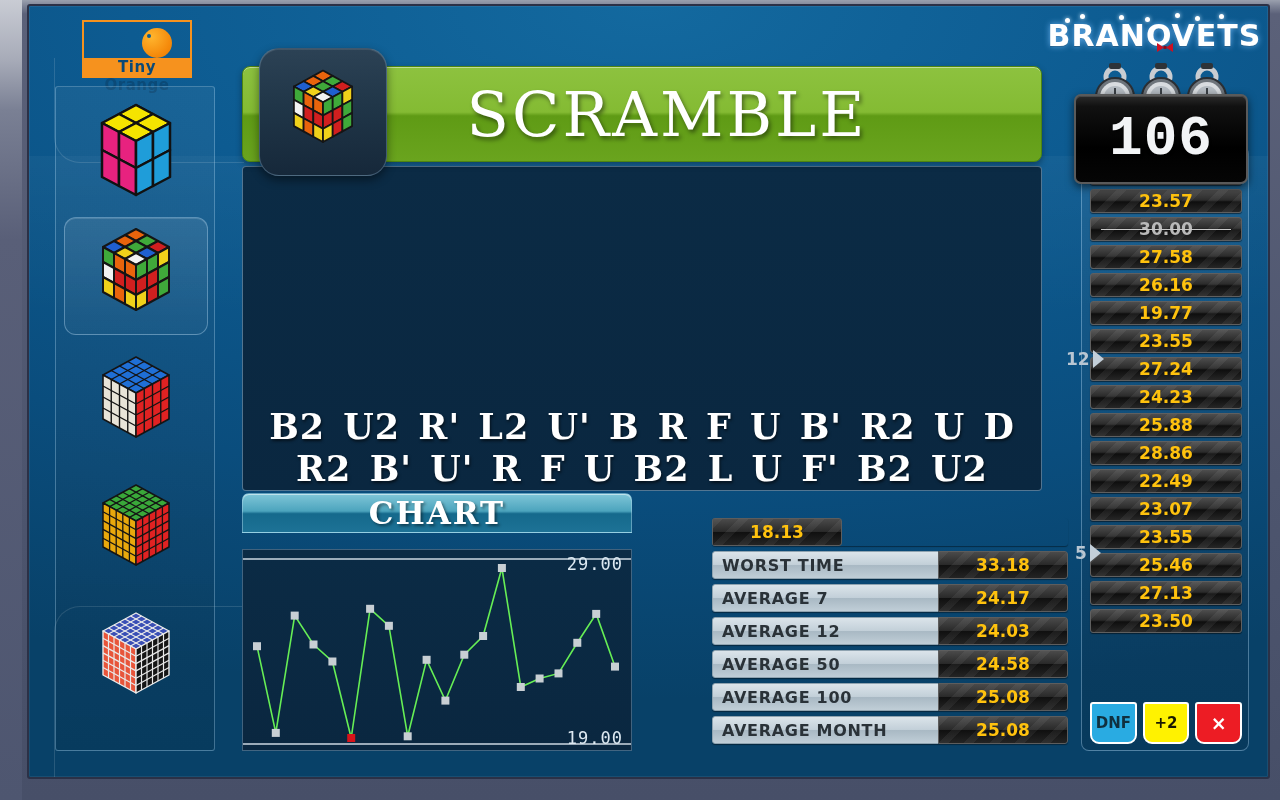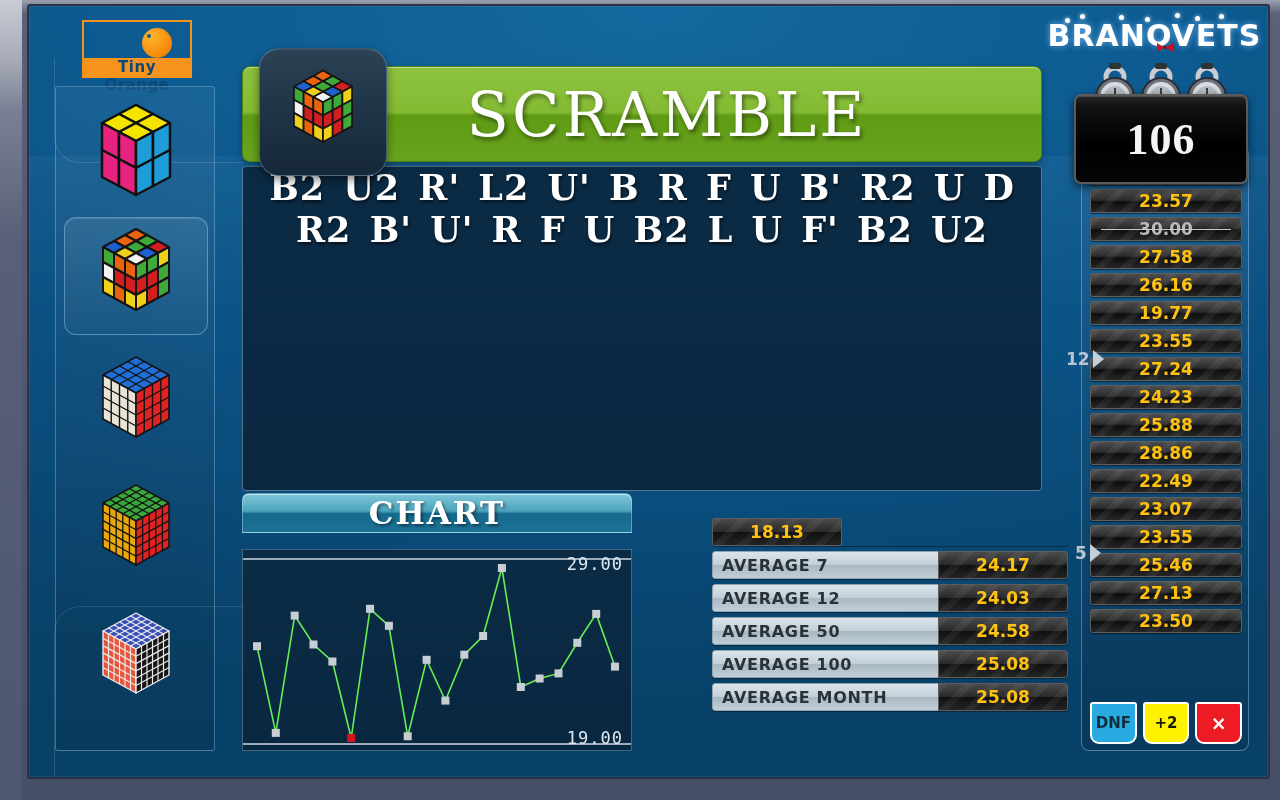--- a/index.html
+++ b/index.html
@@ -149,21 +149,21 @@
     padding-left:50px;
   }
 
   
   #scramble-panel {
     position:absolute; left:213px; top:160px;
     width:800px; height:325px;
     background: linear-gradient(180deg,#0b2b45 0%, #0a2740 100%);
     border:1px solid rgba(170,210,240,.45);
     border-radius:4px;
-    display:flex; align-items:flex-start; justify-content:center;
+    display:flex; align-items:flex-end; justify-content:center;
     z-index:3;
   }
   #scramble-text {
     width:760px;
     text-align:center;
     font-family:"DejaVu Serif", serif;
     font-weight:bold;
     font-size:35px;
     line-height:42px;
     letter-spacing:1px;
@@ -292,23 +292,23 @@
   #timer-display {
     position:absolute; left:0; top:33px;
     width:174px; height:90px;
     background: linear-gradient(180deg,#2b2b2b 0%, #111 12%, #000 60%, #050505 100%);
     border:2px solid #5a5a5a;
     border-radius:7px;
     box-shadow: 0 3px 8px rgba(0,0,0,.6), inset 0 1px 0 rgba(255,255,255,.15);
     display:flex; align-items:center; justify-content:center;
   }
   #timer-value {
-    font-family:Liberation Serif, serif;
+    font-family:Liberation Mono, monospace;
     font-weight:bold;
-    font-size:44px;
+    font-size:56px;
     color:#f2f4f6;
     letter-spacing:1px;
     text-shadow:0 2px 3px rgba(0,0,0,.8);
   }
   .stopwatch { position:absolute; top:0; }
   #sw1 { left:13px; }
   #sw2 { left:59px; }
   #sw3 { left:105px; }
 
   .marker {
@@ -632,20 +632,24 @@
         <div class="chart-axis-label" id="chart-max">29.00</div>
         <div class="chart-axis-label" id="chart-min">19.00</div>
       </div>
     </div>
 
     <div id="stats">
         <div class="stat-row">
           <div class="stat-value">18.13</div>
         </div>
         <div class="stat-row">
+          <div class="stat-label">WORST TIME</div>
+          <div class="stat-value">33.18</div>
+        </div>
+        <div class="stat-row">
           <div class="stat-label">AVERAGE 7</div>
           <div class="stat-value">24.17</div>
         </div>
         <div class="stat-row">
           <div class="stat-label">AVERAGE 12</div>
           <div class="stat-value">24.03</div>
         </div>
         <div class="stat-row">
           <div class="stat-label">AVERAGE 50</div>
           <div class="stat-value">24.58</div>

